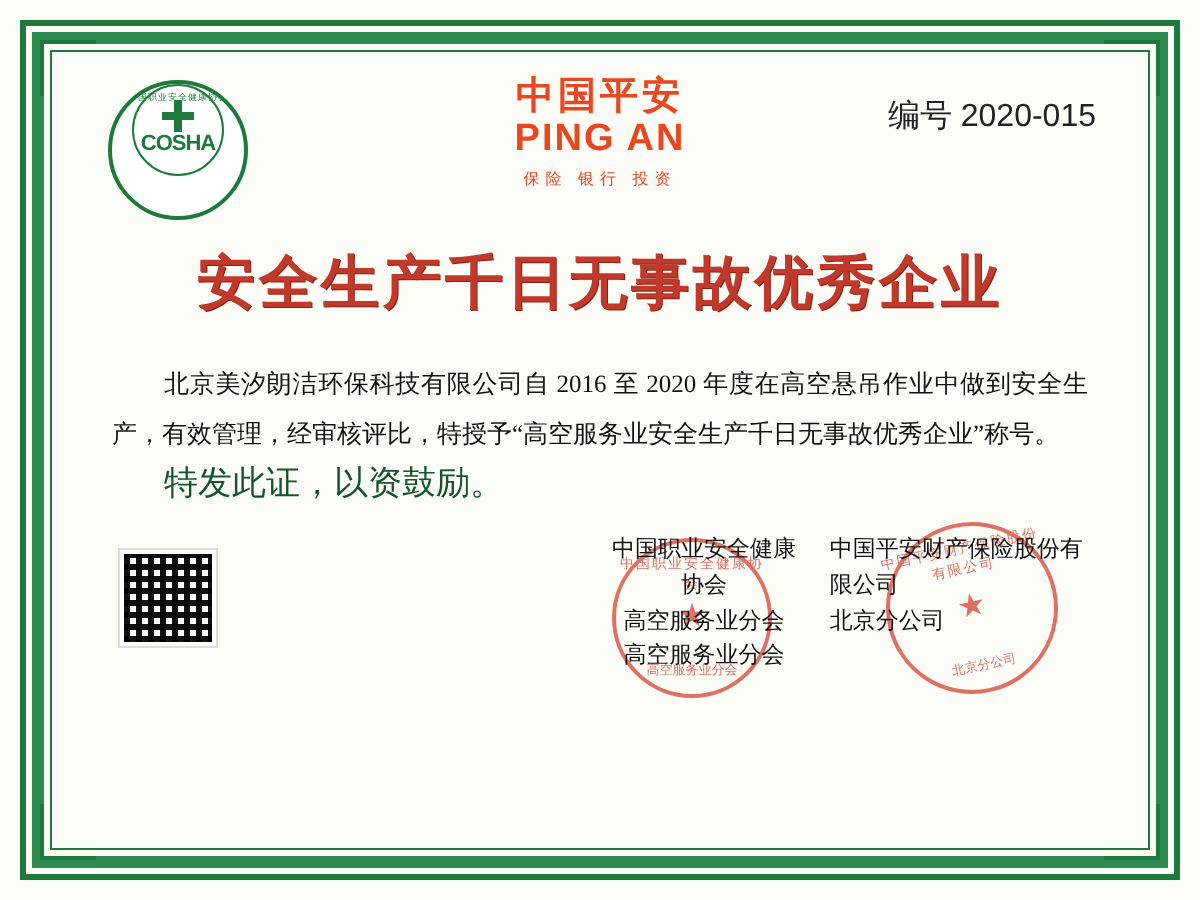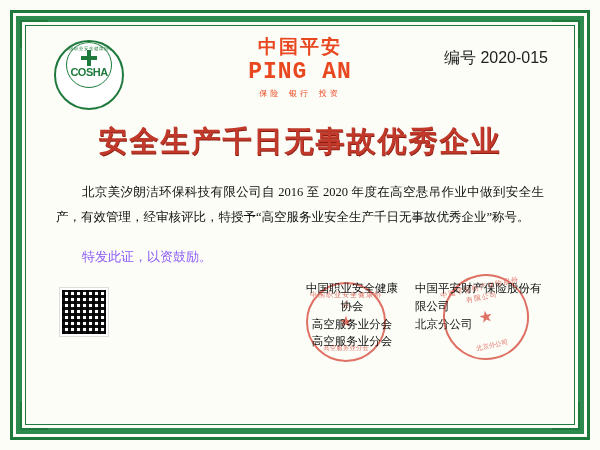--- a/index.html
+++ b/index.html
@@ -131,36 +131,36 @@
     top: 0px;
     text-align: center;
     width: 180px;
   }
   .pingan-cn {
     font-size: 19px;
     color: #e8471f;
     font-weight: bold;
     letter-spacing: 2px;
     line-height: 1.15;
-    font-family: Liberation Mono, monospace;
+    font-family: Liberation Sans, sans-serif;
   }
   .pingan-en {
-    font-size: 23px;
+    font-size: 19px;
     color: #e8471f;
     font-weight: bold;
     letter-spacing: 1px;
     line-height: 1.1;
-    font-family: Liberation Mono, monospace;
+    font-family: Liberation Sans, sans-serif;
   }
   .pingan-sub {
     margin-top: 3px;
     font-size: 8px;
     color: #e8471f;
     letter-spacing: 3px;
-    font-family: Liberation Mono, monospace;
+    font-family: Liberation Sans, sans-serif;
   }
   .doc-number {
     position: absolute;
     right: 4px;
     top: 10px;
     font-size: 16px;
     color: #222;
     font-family: "Liberation Sans", sans-serif;
   }
 
@@ -181,23 +181,22 @@
     margin-top: 18px;
     font-size: 12.5px;
     color: #111;
     line-height: 2.0;
     text-align: justify;
     text-indent: 26px;
     padding: 0 8px;
     font-family: "Liberation Serif", serif;
   }
   .closing {
-    margin-top: 18px;
-    font-size: 13px;
-    color: #8b5cf6;
+    font-size: 17px;
+    color: #14532d;
     text-indent: 26px;
     padding: 0 8px;
     font-family: "Liberation Serif", serif;
   }
 
   
   .sign-area {
     position: relative;
     margin-top: 14px;
     height: 78px;

